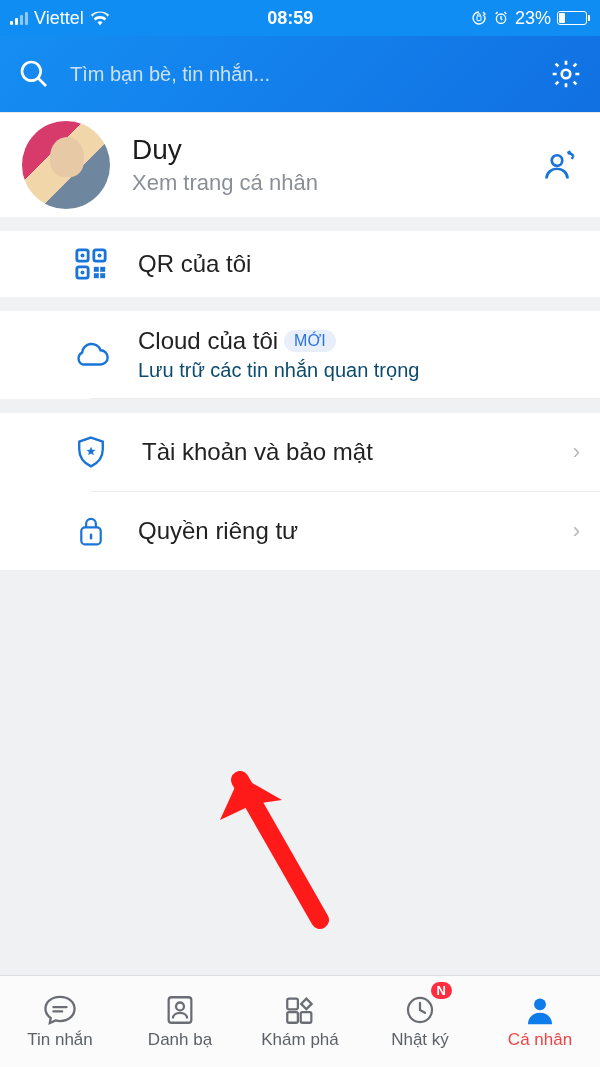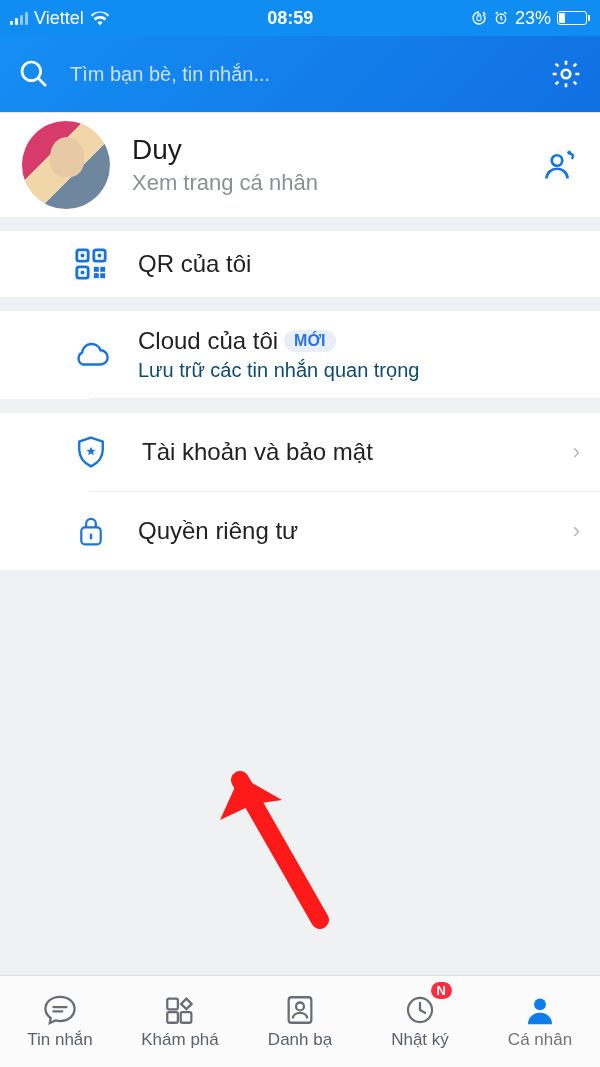--- a/index.html
+++ b/index.html
@@ -19,33 +19,33 @@
 
   .section { background:#fff; margin-top: 14px; }
   .section.first { margin-top:0; border-top:1px solid #e8e8e8;}
   .row { display:flex; align-items:center; padding: 16px 20px; gap: 24px; position:relative;margin-left:48px;}
   .row .icon-slot { width:46px; display:flex; justify-content:center; align-items:center; flex-shrink:0;}
   .row .content { flex:1; min-width:0;}
   .row .title { font-size: 24px; color:#222; }
   .row .sub { font-size: 20px; color:#0c4a6e; margin-top:4px;}
   .row .chev { color:#b5b8bd; font-size:22px;}
   .divider { height:1px; background:#ececec; margin-left: 90px;}
-  .badge { display:inline-block; background:#e8effb; color:#2a74e0; font-size:16px; padding:2px 10px; border-radius:12px; margin-left:6px; font-weight:700;}
+  .badge { display:inline-block; background:#e8effb; color:#2a74e0; font-size:16px; padding:2px 10px; border-radius:12px; margin-left:6px; font-weight:400;}
   .count { color:#9a9ea4;}
 
   .profile-row { padding: 8px 22px; display:flex; align-items:center; gap:22px;}
   .avatar { width:88px;height:88px;border-radius:50%; overflow:hidden; flex-shrink:0; background:linear-gradient(135deg,#d63b6b 0 35%,#f0d6a8 35% 60%,#6f879e 60%); position:relative;}
   .avatar::after{content:"";position:absolute;left:28px;top:16px;width:34px;height:40px;background:#e8c9a6;border-radius:50% 50% 40% 40%;}
   .profile-info { flex:1;}
   .profile-name { font-size:28px; color:#1c1c1c; font-weight:500;}
   .profile-sub { font-size:22px; color:#8a8f96; margin-top:4px;}
 
   .tabbar { position:absolute; bottom:0; left:0; right:0; height:92px; background:#fbfbfb; border-top:1px solid #dcdde0; display:flex;}
   .tab { flex:1; display:flex; flex-direction:column; align-items:center; justify-content:center; gap:4px; color:#5c6168; font-size:17px; position:relative;}
-  .tab.active { color:#737373;}
+  .tab.active { color:#ef4444;}
   .tab .badge-n { position:absolute; top:6px; right:28px; background:#ff2d3f;color:#fff;font-size:13px;font-weight:700;border-radius:10px;padding:1px 6px;}
 
   .arrow-overlay { position:absolute; left:210px; top:770px; pointer-events:none;}
 
   svg { display:block; }
 </style>
 </head>
 <body>
 
 <div class="status-bar">
@@ -209,37 +209,37 @@
 <div class="tabbar">
   <div class="tab">
     <svg width="36" height="32" viewBox="0 0 24 22">
         <path d="M12 2C6 2 2 5.8 2 10.2c0 2.5 1.4 4.8 3.6 6.3L5 20l4-1.8c1 .2 2 .4 3 .4 6 0 10-3.8 10-8.4S18 2 12 2z" fill="none" stroke="#6a6e74" stroke-width="1.6"></path>
         <path d="M7.5 9h9M7.5 12h6" stroke="#6a6e74" stroke-width="1.6" stroke-linecap="round"></path>
       </svg>
     <span>Tin nhắn</span>
   </div>
   <div class="tab">
     <svg width="34" height="32" viewBox="0 0 24 22">
+        <rect x="4" y="2" width="16" height="18" rx="2" fill="none" stroke="#6a6e74" stroke-width="1.6"></rect>
+        <circle cx="12" cy="8.5" r="2.8" fill="none" stroke="#6a6e74" stroke-width="1.6"></circle>
+        <path d="M7 17c0-2.5 2.2-4 5-4s5 1.5 5 4" fill="none" stroke="#6a6e74" stroke-width="1.6"></path>
+      </svg>
+    <span>Danh bạ</span>
+  </div>
+  <div class="tab">
+    <svg width="34" height="32" viewBox="0 0 24 22">
         <rect x="3" y="3" width="7.5" height="7.5" rx="1.2" fill="none" stroke="#6a6e74" stroke-width="1.6"></rect>
         <rect x="3" y="12.5" width="7.5" height="7.5" rx="1.2" fill="none" stroke="#6a6e74" stroke-width="1.6"></rect>
         <rect x="12.5" y="12.5" width="7.5" height="7.5" rx="1.2" fill="none" stroke="#6a6e74" stroke-width="1.6"></rect>
         <path d="M16.5 3l3.7 3.7-3.7 3.7-3.7-3.7z" fill="none" stroke="#6a6e74" stroke-width="1.6"></path>
       </svg>
     <span>Khám phá</span>
   </div>
   <div class="tab">
     <svg width="34" height="32" viewBox="0 0 24 22">
-        <rect x="4" y="2" width="16" height="18" rx="2" fill="none" stroke="#6a6e74" stroke-width="1.6"></rect>
-        <circle cx="12" cy="8.5" r="2.8" fill="none" stroke="#6a6e74" stroke-width="1.6"></circle>
-        <path d="M7 17c0-2.5 2.2-4 5-4s5 1.5 5 4" fill="none" stroke="#6a6e74" stroke-width="1.6"></path>
-      </svg>
-    <span>Danh bạ</span>
-  </div>
-  <div class="tab">
-    <svg width="34" height="32" viewBox="0 0 24 22">
         <circle cx="12" cy="11" r="8.5" fill="none" stroke="#6a6e74" stroke-width="1.6"></circle>
         <path d="M12 6v5l3.5 2" fill="none" stroke="#6a6e74" stroke-width="1.6" stroke-linecap="round"></path>
       </svg>
     <span class="badge-n">N</span>
     <span>Nhật ký</span>
   </div>
   <div class="tab active">
     <svg width="34" height="32" viewBox="0 0 24 22">
         <circle cx="12" cy="7" r="4.2" fill="#0f7ceb"></circle>
         <path d="M3.5 21c0-5 4-8 8.5-8s8.5 3 8.5 8" fill="#0f7ceb"></path>

